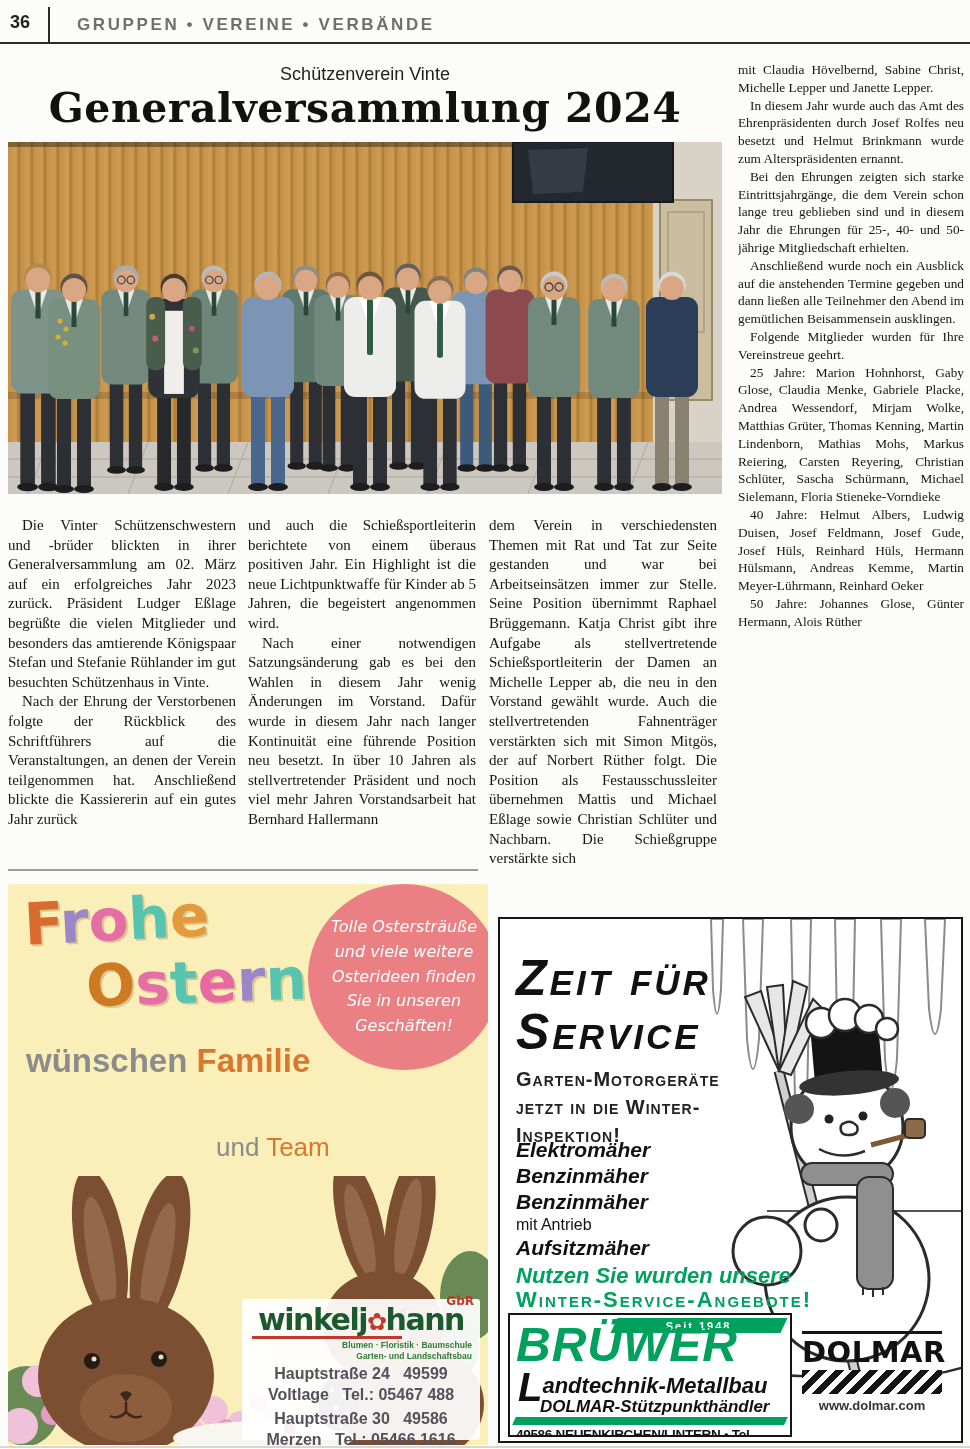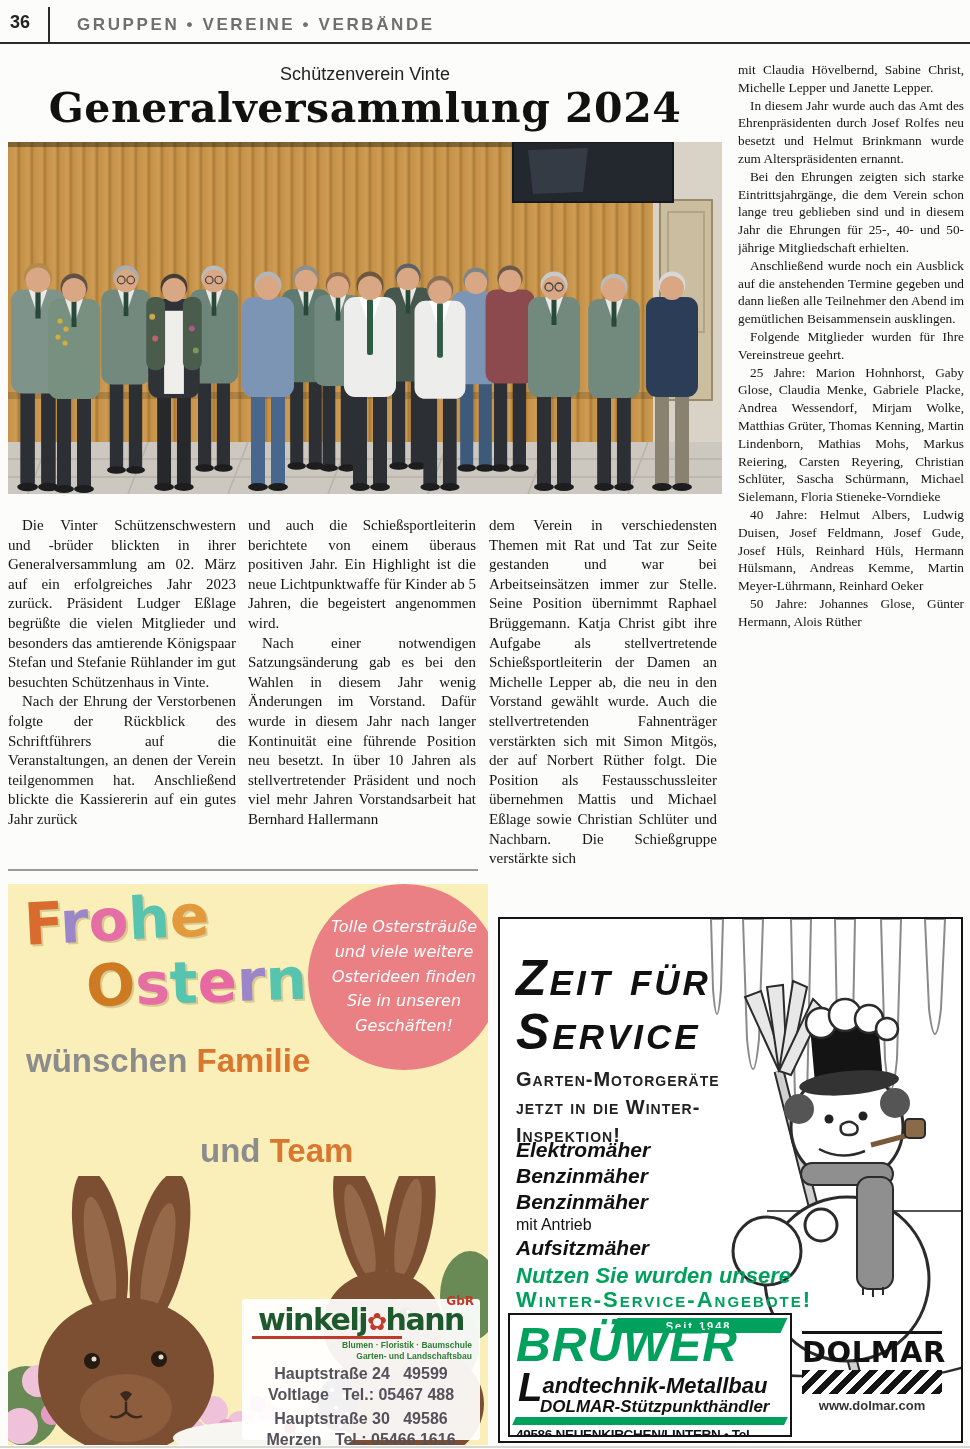--- a/index.html
+++ b/index.html
@@ -41,21 +41,21 @@
   .frohe{position:absolute;left:16px;top:2px;font-size:58px;font-weight:bold;transform:rotate(-3deg);
          font-family:"DejaVu Sans","Liberation Sans",sans-serif;text-shadow:2px 2px 0 rgba(120,90,30,.25);}
   .ostern{position:absolute;left:78px;top:64px;font-size:58px;font-weight:bold;transform:rotate(-2deg);
          font-family:"DejaVu Sans","Liberation Sans",sans-serif;text-shadow:2px 2px 0 rgba(120,90,30,.25);}
   .badge{position:absolute;right:-12px;top:0px;width:192px;height:186px;border-radius:50%;background:#EA8083;
          display:flex;align-items:center;justify-content:center;text-align:center;
          color:#fff;font-style:italic;font-size:16px;line-height:1.55;padding:0 20px;box-sizing:border-box;
          font-family:"DejaVu Sans","Liberation Sans",sans-serif;}
   .wish1{position:absolute;left:18px;top:158px;font-size:33px;font-weight:bold;}
   .wish2{position:absolute;left:118px;top:202px;font-size:36px;font-weight:bold;color:#D9772F;}
-  .wish3{position:absolute;left:192px;top:248px;font-size:33px;font-weight:bold;}
+  .wish3{position:absolute;left:208px;top:248px;font-size:26px;font-weight:normal;}
   .gray-word{color:#8C8C8C;}
   .orange-word{color:#D9772F;}
   .bunnies{position:absolute;left:0;top:292px;width:480px;height:269px;}
   .winkel-box{position:absolute;right:8px;bottom:5px;width:238px;height:141px;background:rgba(255,255,255,.93);
               border-radius:3px;box-sizing:border-box;padding:6px 8px 4px 8px;text-align:center;}
   .winkel-logo{font-size:30px;font-weight:bold;color:#1C5A2D;letter-spacing:-1.5px;line-height:1;position:relative;
                font-family:"DejaVu Sans","Liberation Sans",sans-serif;}
   .winkel-flower{color:#C03A2B;font-size:24px;}
   .winkel-gbr{position:absolute;right:-2px;top:-10px;color:#C03A2B;font-size:12px;font-weight:bold;letter-spacing:0;}
   .winkel-underline{height:3px;background:#C03A2B;width:150px;margin:1px 0 1px 2px;}

